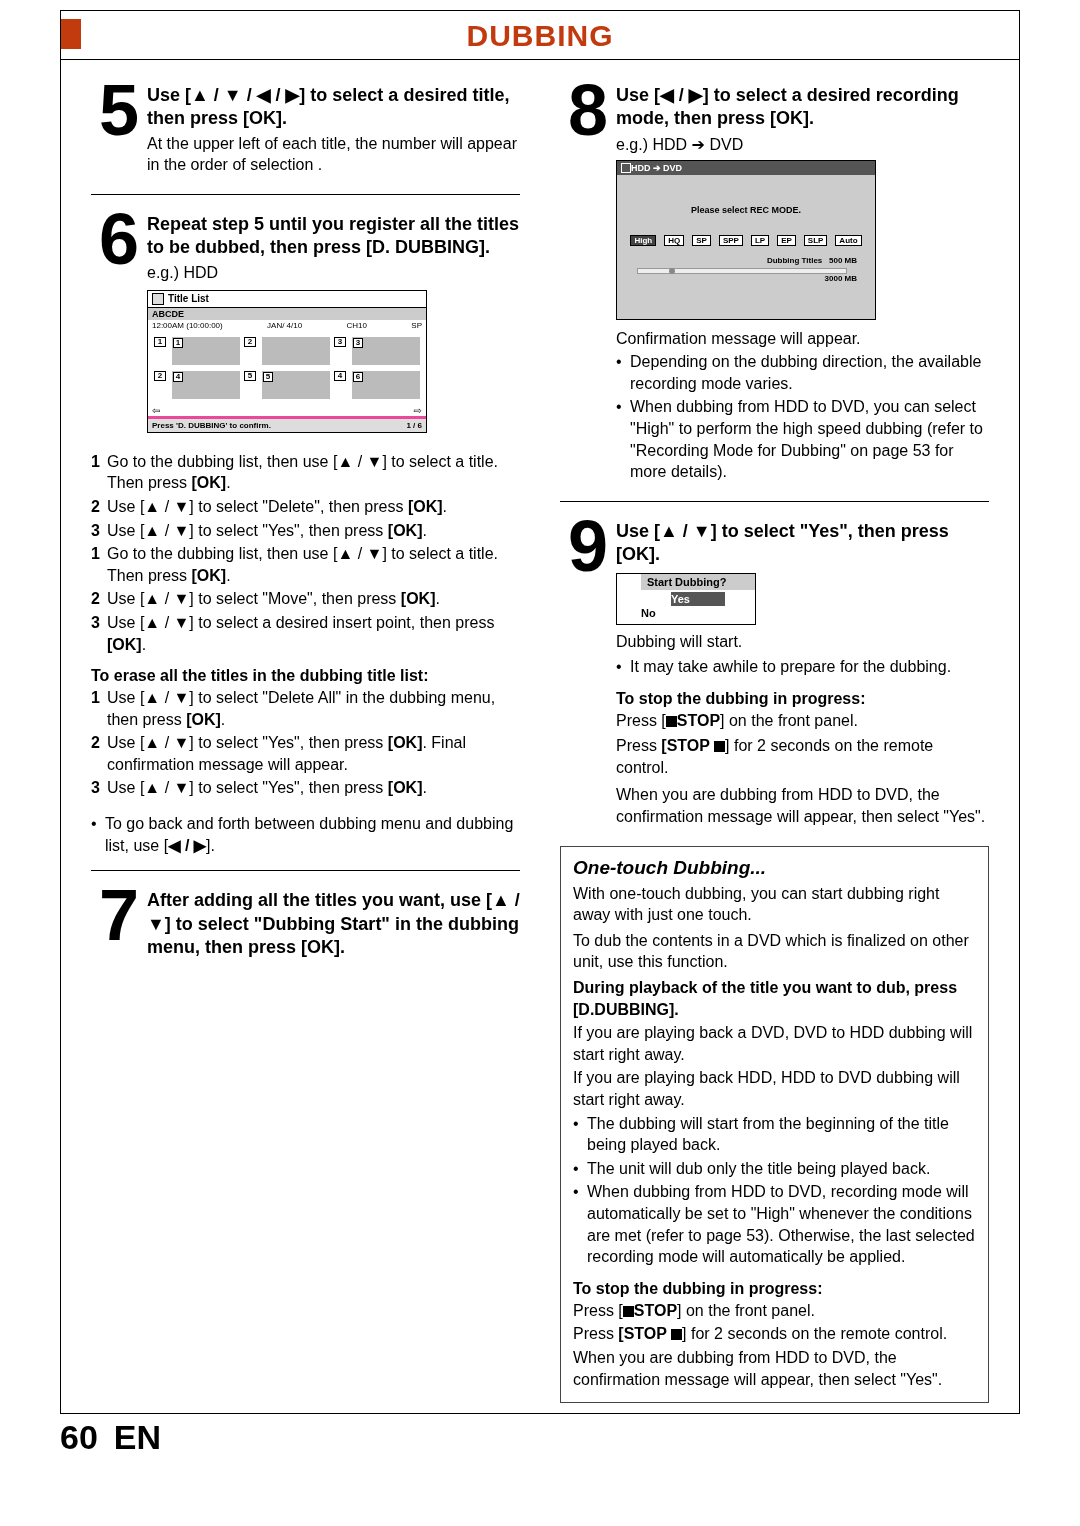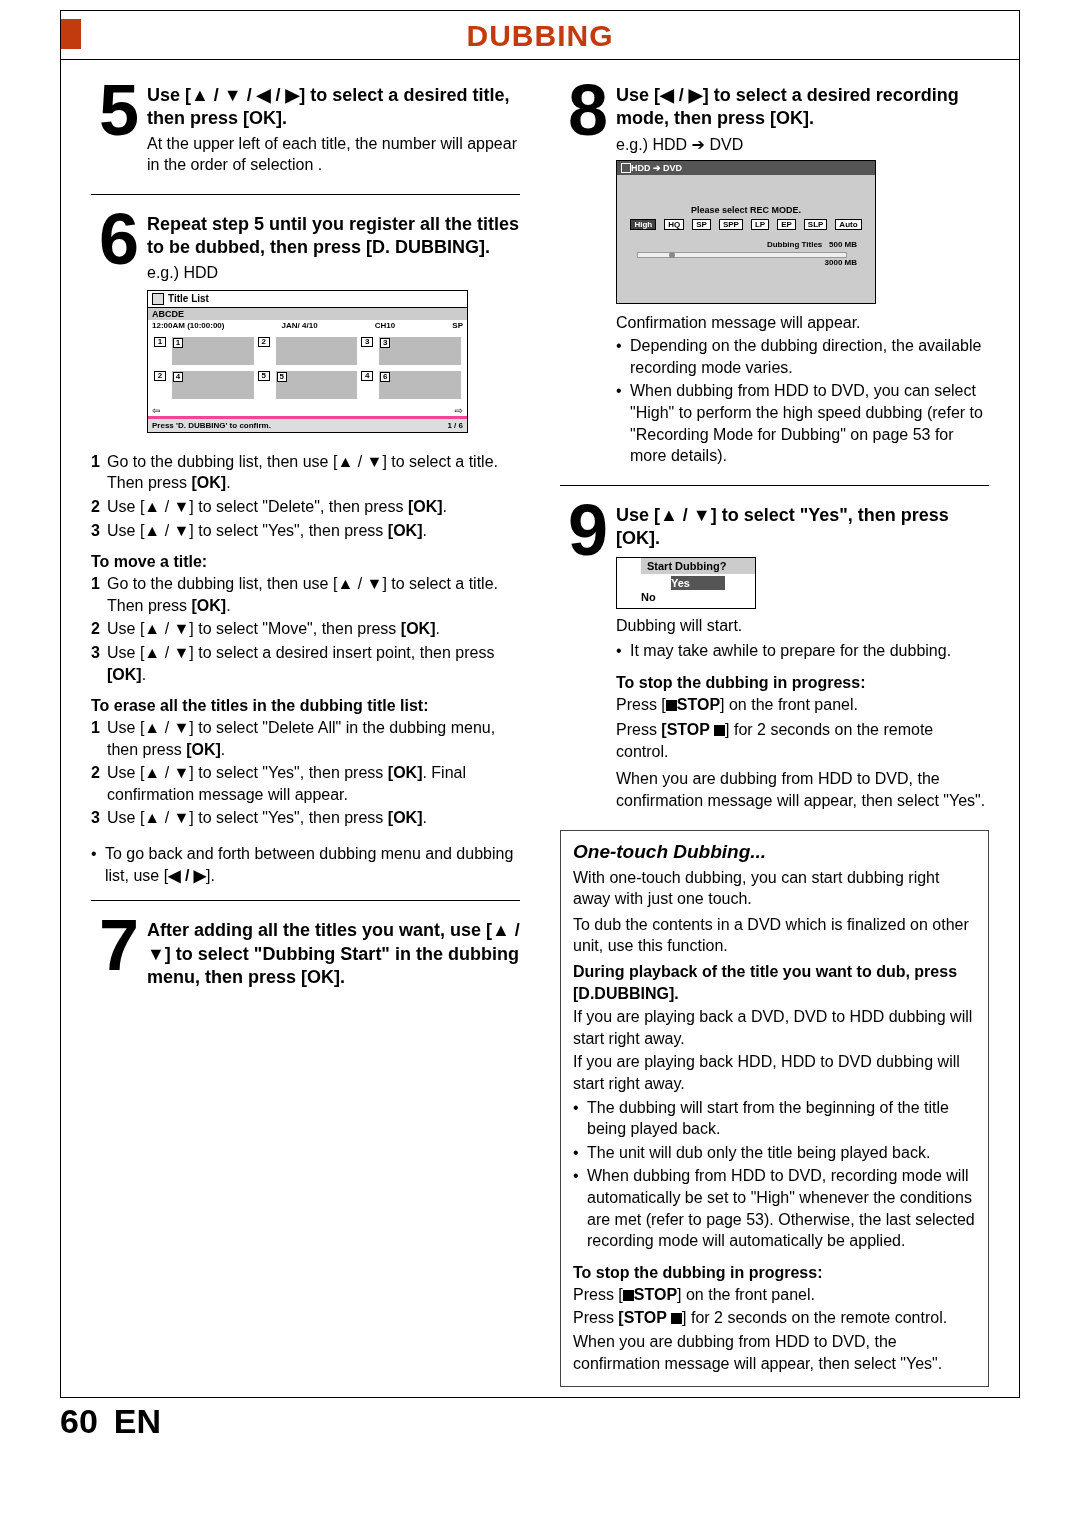--- a/index.html
+++ b/index.html
@@ -78,40 +78,40 @@
     font-weight: bold;
     font-style: italic;
     font-size: 19px;
     margin-bottom: 4px;
   }
   .footer-lang { font-size: 34px; font-weight: bold; }
   .footer-wrap { padding: 0 60px 20px 60px; margin-top: -6px; display:flex; align-items:baseline; gap:16px; }
 
   
   .mock1 {
-    width: 321px; border:1px solid #000; font-size:10px; margin-top:8px;
+    width: 280px; border:1px solid #000; font-size:10px; margin-top:8px;
   }
   .mock1-hdr { display:flex; align-items:center; background:#fff; border-bottom:1px solid #000; padding:2px 4px; font-weight:bold; }
   .mock1-ic { width:12px; height:12px; border:1px solid #000; margin-right:4px; background:#ddd; }
   .mock1-sub { background:#ccc; padding:1px 4px; font-weight:bold; font-size:9px; }
-  .mock1-meta { display:flex; justify-content:space-between; padding:1px 4px; font-size:8px; font-weight:bold;gap:30px; }
+  .mock1-meta { display:flex; justify-content:space-between; padding:1px 4px; font-size:8px; font-weight:normal;gap:30px; }
   .mock1-grid { display:grid; grid-template-columns: 14px 1fr 14px 1fr 14px 1fr; gap:4px; padding:6px 6px; background:#fff; align-items:start; }
   .mock1-tag { font-size:8px; font-weight:bold; border:1px solid #000; width:12px; height:10px; display:flex; align-items:center; justify-content:center; background:#fff; }
   .mock1-thumb { height:28px; background:#bbb; position:relative; }
   .mock1-thumb .c { position:absolute; top:1px; left:1px; font-size:8px; font-weight:bold; background:#fff; border:1px solid #000; width:10px; height:10px; display:flex; align-items:center; justify-content:center; }
   .mock1-row2 { display:grid; grid-template-columns: 14px 1fr 14px 1fr 14px 1fr; gap:4px; padding:0 6px 6px; }
   .mock1-arrows { display:flex; justify-content:space-between; padding:0 4px; font-size:10px; }
   .mock1-foot { display:flex; justify-content:space-between; background:#ddd; padding:2px 4px; font-size:8px; font-weight:bold; border-top:3px solid #ec4899; }
 
   
   .mock2 { width:260px; border:1px solid #000; font-size:9px; margin-top:6px; }
   .mock2-hdr { background:#555; color:#fff; padding:2px 4px; font-weight:bold; display:flex; align-items:center; }
   .mock2-hdr-ic { width:10px;height:10px;border:1px solid #fff; }
   .mock2-body { background:#ccc; padding:30px 10px 8px; text-align:center; }
-  .mock2-msg { font-weight:bold; font-size:9px; margin-bottom:4px; }
+  .mock2-msg { font-weight:bold; font-size:9px; margin-bottom:20px; }
   .mock2-modes { display:flex; justify-content:center; gap:8px; }
   .mock2-mode { border:1px solid #000; padding:0 3px; font-size:8px; font-weight:bold; background:#fff; }
   .mock2-mode.sel { background:#444; color:#fff; }
   .mock2-stats { margin-top:10px; text-align:right; font-size:8px; font-weight:bold; padding-right:8px; line-height:1.3; }
   .mock2-bar { height:6px; background:#eee; margin:2px 10px 0; border:1px solid #999; position:relative; }
   .mock2-bar-dot { position:absolute; left:15%; top:-1px; width:6px; height:6px; background:#888; border-radius:50%; }
   .mock2-foot { height:26px; background:#ccc; }
 
   
   .mock3 { width:140px; border:1px solid #000; font-size:11px; margin-top:6px;padding-left:24px; }
@@ -210,21 +210,20 @@
         <div class="li">
             <span class="n">2</span>
             <span class="t"><span>Use [</span><span>▲ / ▼</span><span>] to select "Delete", then press </span><span class="bold">[OK]</span><span>.</span></span>
           </div>
         <div class="li">
             <span class="n">3</span>
             <span class="t"><span>Use [</span><span>▲ / ▼</span><span>] to select "Yes", then press </span><span class="bold">[OK]</span><span>.</span></span>
           </div>
       </div>
 
-      <div class="subhead">To move a title:</div>
       <div class="numlist">
         <div class="li">
             <span class="n">1</span>
             <span class="t"><span>Go to the dubbing list, then use [</span><span>▲ / ▼</span><span>] to select a title. Then press </span><span class="bold">[OK]</span><span>.</span></span>
           </div>
         <div class="li">
             <span class="n">2</span>
             <span class="t"><span>Use [</span><span>▲ / ▼</span><span>] to select "Move", then press </span><span class="bold">[OK]</span><span>.</span></span>
           </div>
         <div class="li">

